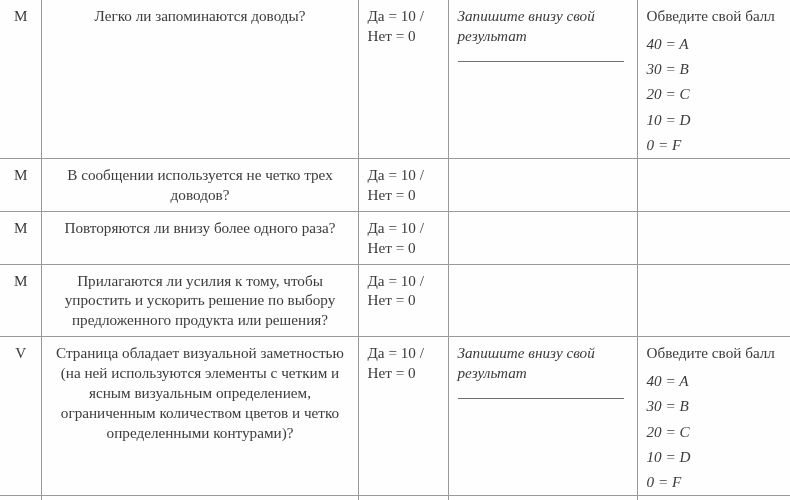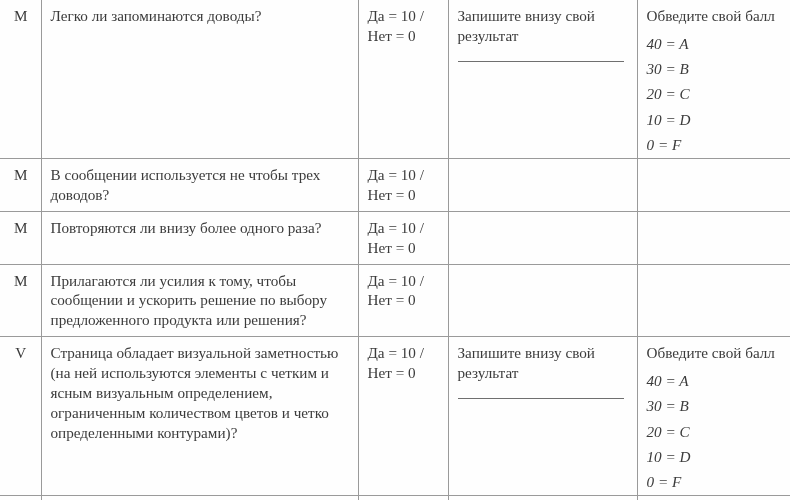--- a/index.html
+++ b/index.html
@@ -46,26 +46,27 @@
   col.c-record { width: 189px; }
   col.c-scale  { width: 153px; }
 
   .code-cell {
     text-align: center;
     padding-left: 0;
     padding-right: 0;
     font-size: 15.2px;
     letter-spacing: .2px;
   }
-  .item-cell { padding-right: 12px; }
+  .item-cell { padding-right: 12px; text-align: center; }
   .score-cell { white-space: pre-line; padding-left: 8px; }
 
   .record-head {
     margin: 0 0 0 0;
     line-height: 1.3;
+    font-style: italic;
   }
   .write-line {
     margin-top: 15px;
     height: 0;
     border-top: 1.6px solid #6f6f6f;
     width: 166px;
   }
 
   .scale-head { margin-bottom: 10px; }
   .scale-list {
@@ -117,39 +118,39 @@
             <li>30 = B</li>
             <li>20 = C</li>
             <li>10 = D</li>
             <li>0 = F</li>
           </ul>
         </td>
       </tr>
 
       <tr class="r2">
         <td class="code-cell">M</td>
-        <td class="item-cell">В сообщении используется не чтобы трех доводов?</td>
+        <td class="item-cell">В сообщении используется не четко трех доводов?</td>
         <td class="score-cell">Да = 10 /
 Нет = 0</td>
         <td class="record-cell"></td>
         <td class="scale-cell"></td>
       </tr>
 
       <tr class="r3">
         <td class="code-cell">M</td>
         <td class="item-cell">Повторяются ли внизу более одного раза?</td>
         <td class="score-cell">Да = 10 /
 Нет = 0</td>
         <td class="record-cell"></td>
         <td class="scale-cell"></td>
       </tr>
 
       <tr class="r4">
         <td class="code-cell">M</td>
-        <td class="item-cell">Прилагаются ли усилия к тому, чтобы сообщении и ускорить решение по выбору предложенного продукта или решения?</td>
+        <td class="item-cell">Прилагаются ли усилия к тому, чтобы упростить и ускорить решение по выбору предложенного продукта или решения?</td>
         <td class="score-cell">Да = 10 /
 Нет = 0</td>
         <td class="record-cell"></td>
         <td class="scale-cell"></td>
       </tr>
 
       <tr class="r5">
         <td class="code-cell">V</td>
         <td class="item-cell">Страница обладает визуальной заметностью (на ней используются элементы с четким и ясным визуальным определением, ограниченным количеством цветов и четко определенными контурами)?</td>
         <td class="score-cell">Да = 10 /

